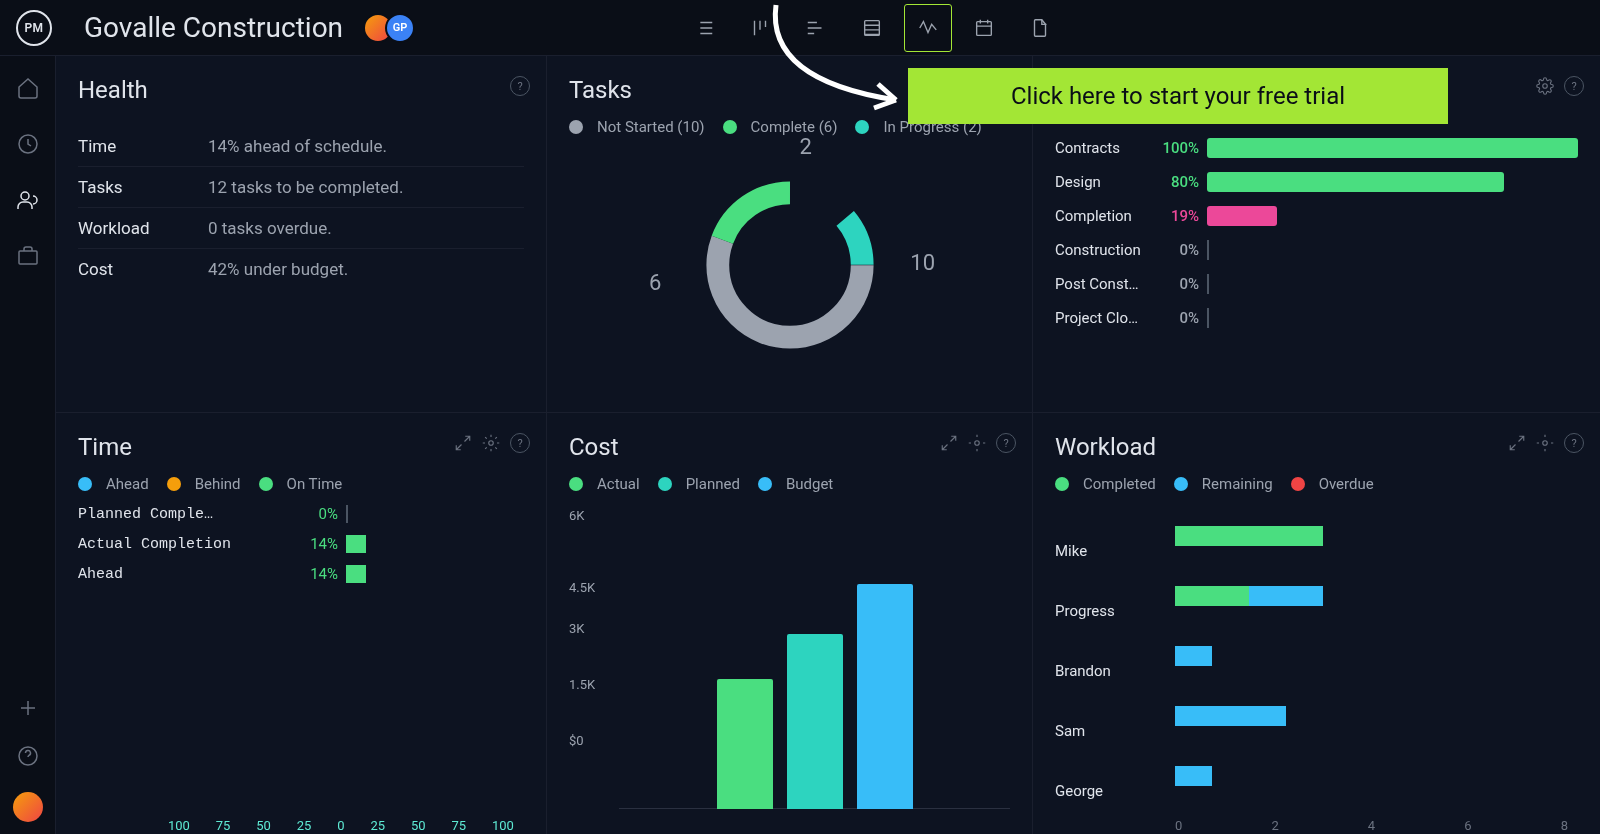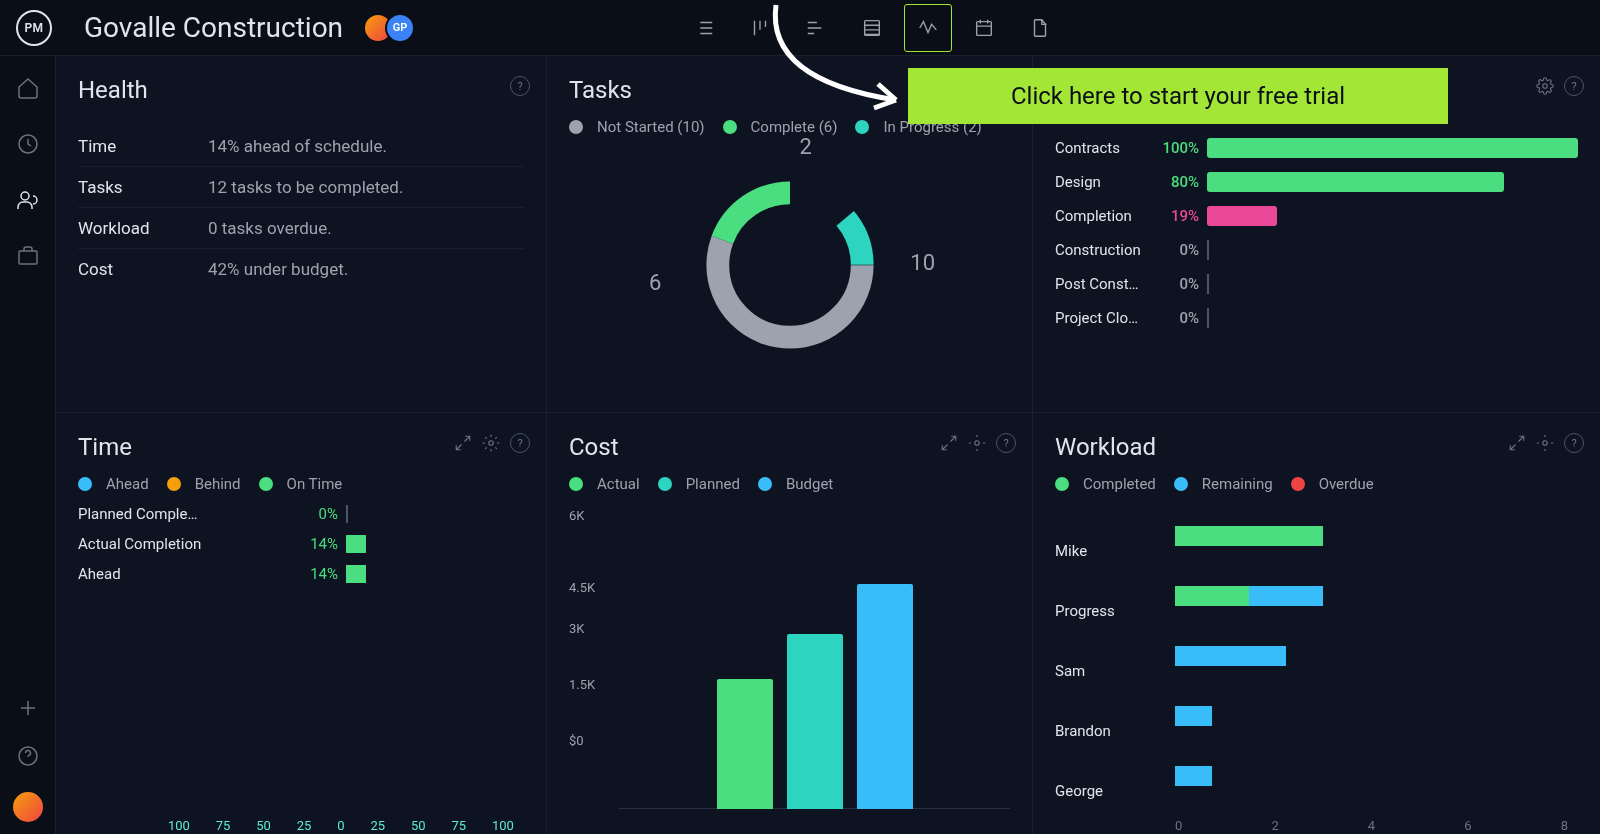--- a/index.html
+++ b/index.html
@@ -74,21 +74,21 @@
 .prow{display:flex;align-items:center;font-size:15px;gap:8px;}
 .plabel{width:90px;color:#e0e4eb;white-space:nowrap;overflow:hidden;text-overflow:ellipsis;}
 .ppct{width:46px;text-align:right;font-weight:500;}
 .pbar-wrap{flex:1;height:20px;position:relative;}
 .pbar{height:100%;border-radius:3px;}
 .ptick{position:absolute;left:0;top:0;width:2px;height:20px;background:#4b5563;}
 
 
 .time-rows{display:flex;flex-direction:column;gap:12px;margin-bottom:20px;}
 .trow{display:flex;align-items:center;font-size:15px;}
-.tlabel{width:210px;white-space:nowrap;overflow:hidden;text-overflow:ellipsis;}
+.tlabel{width:210px;white-space:nowrap;overflow:hidden;text-overflow:ellipsis;font-family:Liberation Mono, monospace;}
 .tpct{width:50px;text-align:right;color:#4ade80;}
 .tbar{height:18px;background:#4ade80;margin-left:8px;}
 .ttick{width:2px;height:18px;background:#4b5563;margin-left:8px;}
 .time-axis{display:flex;justify-content:space-between;font-size:13px;color:#5eead4;padding-left:90px;padding-right:10px;}
 
 
 .cost-chart{flex:1;position:relative;margin-left:50px;margin-top:10px;}
 .ylabel{position:absolute;left:-50px;font-size:13px;color:#9ca3af;transform:translateY(-50%);}
 .cost-bars{position:absolute;left:50%;transform:translateX(-50%);bottom:24px;display:flex;gap:14px;align-items:flex-end;}
 .cbar{width:56px;border-radius:2px 2px 0 0;}
@@ -440,29 +440,29 @@
             </div>
    </div>
           <div class="wrow">
      <div class="wlabel">Progress</div>
      <div class="wbars">
               <div class="wseg c-green" style="width:74px"></div>
               <div class="wseg c-blue" style="width:74px"></div>
             </div>
    </div>
           <div class="wrow">
+     <div class="wlabel">Brandon</div>
+     <div class="wbars">
+              <div class="wseg c-blue" style="width:37px"></div>
+            </div>
+   </div>
+          <div class="wrow">
      <div class="wlabel">Sam</div>
      <div class="wbars">
               <div class="wseg c-blue" style="width:111px"></div>
-            </div>
-   </div>
-          <div class="wrow">
-     <div class="wlabel">Brandon</div>
-     <div class="wbars">
-              <div class="wseg c-blue" style="width:37px"></div>
             </div>
    </div>
           <div class="wrow">
      <div class="wlabel">George</div>
      <div class="wbars">
               <div class="wseg c-blue" style="width:37px"></div>
             </div>
    </div>
         </div>
       <div class="work-axis" id="work-axis">

